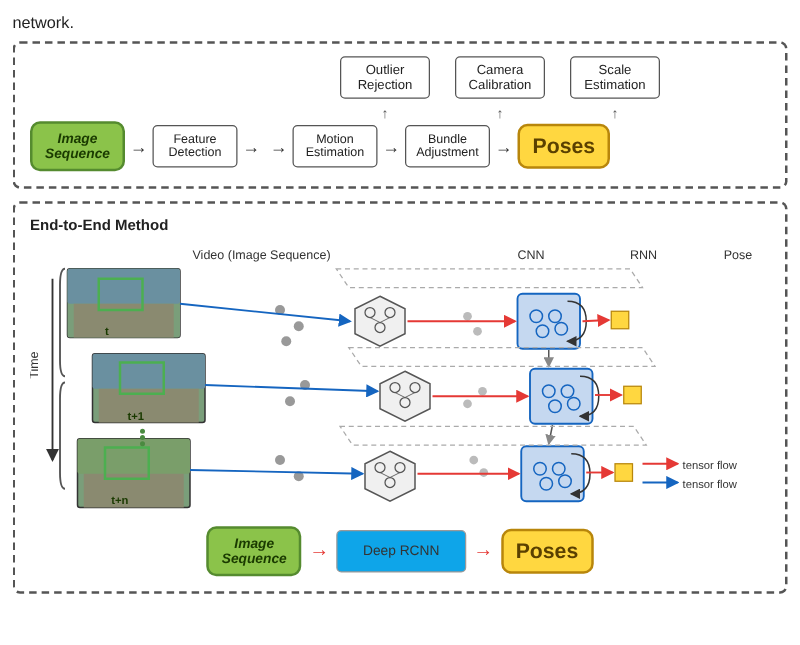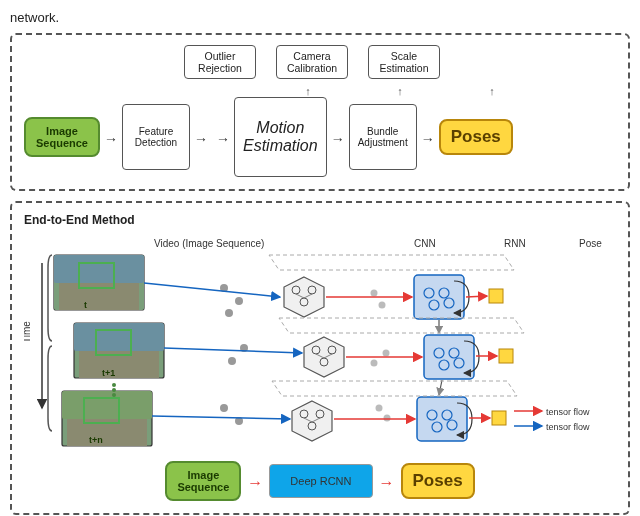--- a/index.html
+++ b/index.html
@@ -27,21 +27,21 @@
       position: relative;
     }
     .conventional-box .section-title {
       font-weight: bold;
       font-size: 12px;
       margin-bottom: 8px;
     }
 
     .conv-top-row {
       display: flex;
-      justify-content: flex-start;
+      justify-content: center;
       gap: 20px;
       margin-bottom: 6px;
       margin-left: 160px;
     }
 
     .small-box {
       border: 1.5px solid #555;
       border-radius: 4px;
       padding: 4px 8px;
       text-align: center;
@@ -59,38 +59,39 @@
     .green-box {
       background: #8bc34a;
       border: 2px solid #558b2f;
       border-radius: 8px;
       padding: 6px 10px;
       text-align: center;
       font-weight: bold;
       font-size: 11px;
       color: #1a3a00;
       min-width: 64px;
+      font-style: italic;
     }
 
     .yellow-box {
       background: #ffd740;
       border: 2px solid #b8860b;
       border-radius: 8px;
       padding: 6px 10px;
       text-align: center;
       font-weight: bold;
       font-size: 17px;
       color: #5a4000;
       min-width: 50px;
     }
 
     .white-box {
       border: 1.5px solid #555;
       border-radius: 4px;
-      padding: 21px 8px;
+      padding: 5px 8px;
       text-align: center;
       font-size: 10.5px;
       background: #fff;
       min-width: 68px;
     }
 
     .arrow {
       font-size: 14px;
       color: #333;
       margin: 0 4px;
@@ -170,21 +171,21 @@
       <span style="color:#555;font-size:11px;">↑</span>
     </div>
   </div>
 
   <div class="conv-bottom-row">
     <div class="green-box">Image<br>Sequence</div>
     <span class="arrow">→</span>
     <div class="white-box" style="font-size:10px;">Feature<br>Detection</div>
     <span class="arrow">→</span>
     <span class="arrow">→</span>
-    <div class="white-box" style="font-size:16px;font-style:italic;">Motion<br>Estimation</div>
+    <div class="white-box" style="font-size:10px;">Motion<br>Estimation</div>
     <span class="arrow">→</span>
     <div class="white-box" style="font-size:10px;">Bundle<br>Adjustment</div>
     <span class="arrow">→</span>
     <div class="yellow-box">Poses</div>
   </div>
 </div>
 
 <div class="e2e-box">
   <div class="section-title">End-to-End Method</div>
 

